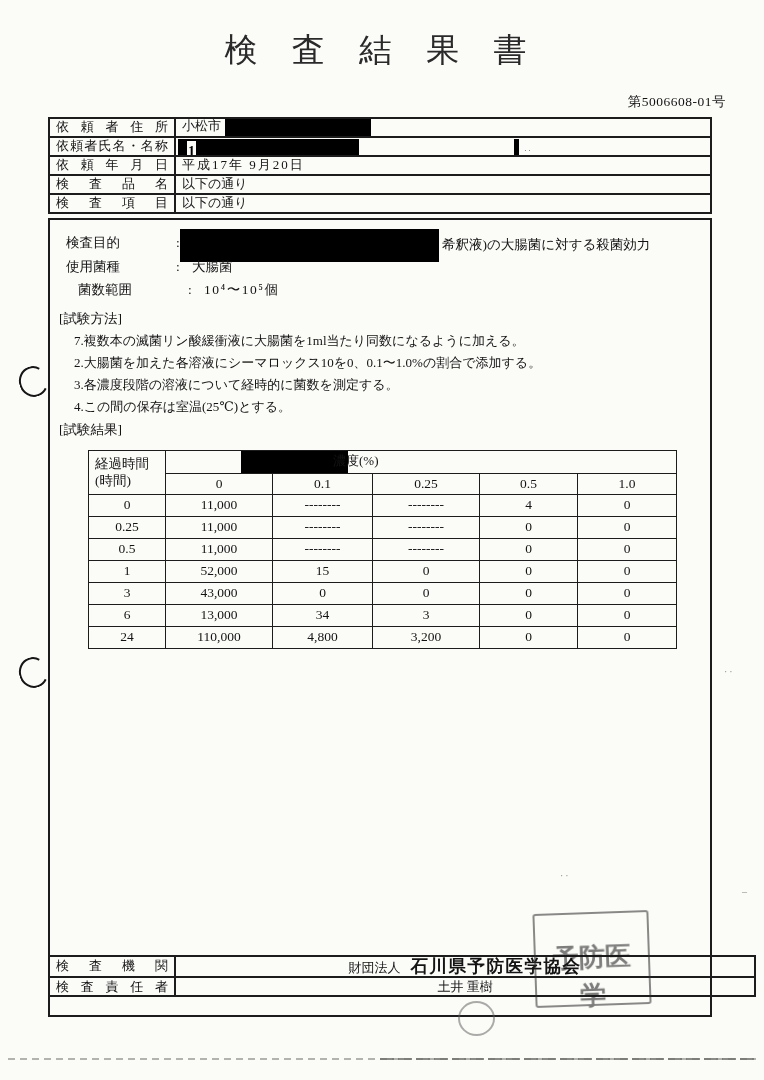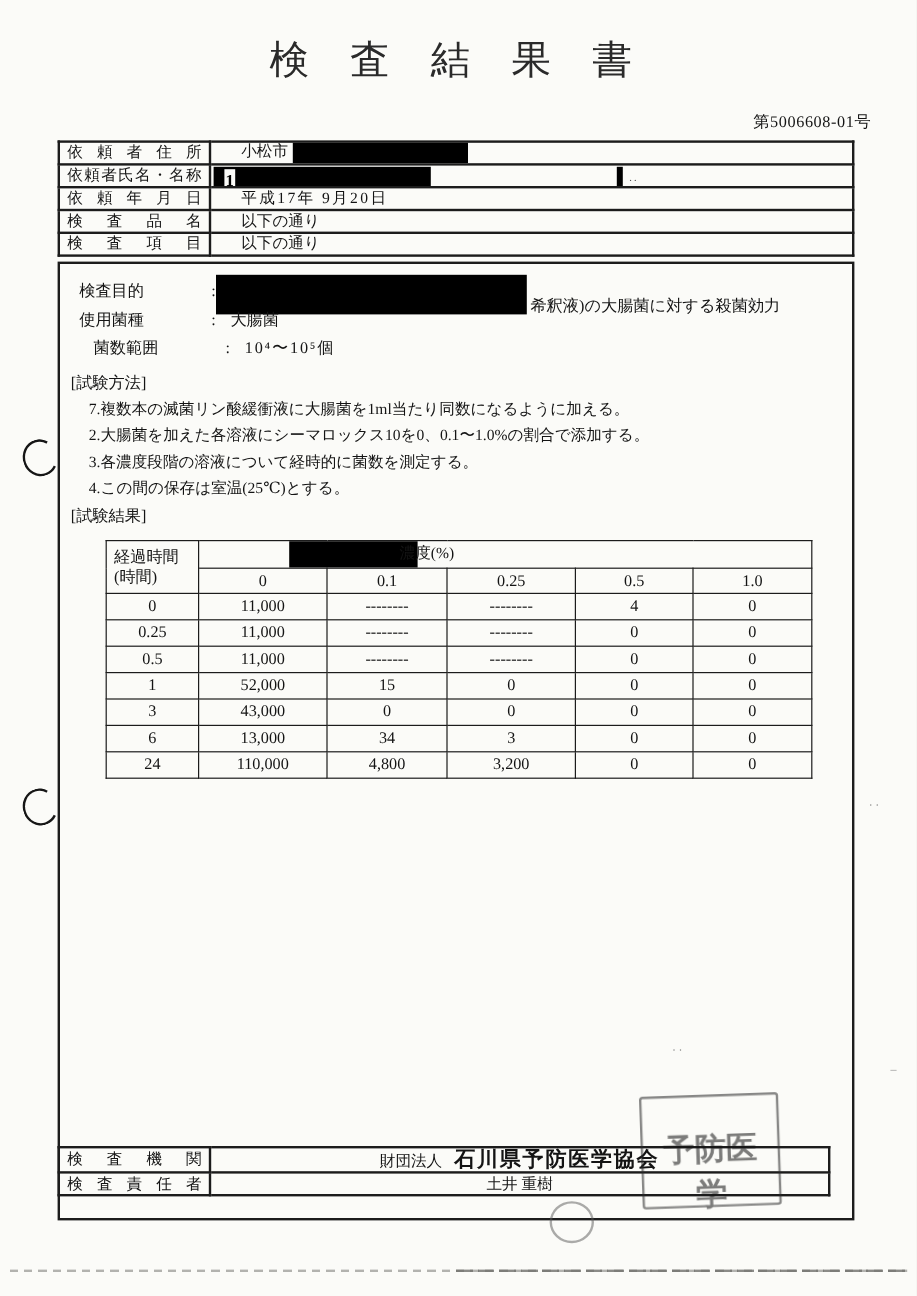--- a/index.html
+++ b/index.html
@@ -14,56 +14,56 @@
     font-size:33px;letter-spacing:13px;color:#2a2a2a;font-weight:500;
   }
   .doc-number{
     position:absolute;top:93px;right:38px;font-size:13.5px;letter-spacing:.5px;
   }
   
   table{border-collapse:collapse;position:absolute;table-layout:fixed;}
   td{border:2px solid #1c1c1c;font-size:13px;height:17px;line-height:1.1;
      padding:0 6px;overflow:hidden;white-space:nowrap;}
   td.lab{width:112px;text-align:justify;text-align-last:justify;}
-  td.val{padding-left:25px;position:relative;}
+  td.val{padding-left:6px;position:relative;}
   
   .req-table{left:48px;top:117px;width:664px;}
   .redact{background:#000;display:inline-block;vertical-align:middle;}
   .r1-box{width:146px;height:18px;margin-left:4px;margin-top:-2px;}
   .r2-box{position:absolute;left:2px;top:1px;width:181px;height:25px;z-index:2;}
   .r2-slit{position:absolute;left:9px;top:2px;width:9px;height:21px;background:#fbfbf8;
            color:#000;font-weight:bold;font-size:14px;text-align:center;line-height:21px;}
   .r2-tick{position:absolute;left:338px;top:1px;width:5px;height:19px;background:#000;}
   .r2-dots{position:absolute;left:348px;top:8px;font-size:9px;color:#555;letter-spacing:1px;}
   .date-spaced{letter-spacing:2px;}
   
   .bigbox{position:absolute;left:48px;top:218px;width:660px;height:795px;
           border:2px solid #1c1c1c;}
   
   .purpose-row{position:absolute;font-size:13.5px;white-space:nowrap;}
   .p-label{display:inline-block;width:110px;}
   .p-sep{display:inline-block;width:16px;}
   .p1-box{position:absolute;left:130px;top:9px;width:259px;height:33px;background:#000;}
-  .p1-val{position:absolute;left:392px;top:16px;font-size:13.5px;white-space:nowrap;margin-top:10px;}
+  .p1-val{position:absolute;left:392px;top:16px;font-size:13.5px;white-space:nowrap;}
   .sup-range{letter-spacing:1.5px;}
   
   .sec-heading{position:absolute;left:9px;font-size:13.5px;}
   .method-item{position:absolute;left:24px;font-size:13px;white-space:nowrap;}
   
   .res-table{left:38px;top:230px;width:588px;}
   .res-table td{text-align:center;border-width:1.7px;}
   .res-table td.th-time{text-align:left;padding-left:6px;line-height:1.25;}
   .res-table tr.hd1 td{height:22px;margin-left:26px;}
   .res-table tr.hd2 td{height:20px;}
   .res-table td{height:21px;font-size:13.5px;}
   .conc-cell{position:relative;}
   .conc-redact{position:absolute;left:75px;top:-4px;width:107px;height:30px;background:#000;}
   .conc-text{position:absolute;left:167px;top:3px;font-size:13px;}
   
-  .foot-table{left:48px;top:955px;width:644px;}
+  .foot-table{left:48px;top:955px;width:708px;}
   .foot-table td{height:17px;}
   .foot-table td.fval{text-align:center;}
   .org-prefix{font-size:13px;margin-right:10px;}
   .org-main{font-size:17.5px;font-weight:bold;letter-spacing:1.5px;}
   .foot-dates{letter-spacing:1.5px;}
   
   .square-seal{
     position:absolute;left:534px;top:912px;width:112px;height:90px;z-index:5;
     border:2.5px solid #3f3f3f;border-radius:3px;opacity:.55;
     transform:rotate(-2deg);filter:blur(.6px) contrast(1.3);

